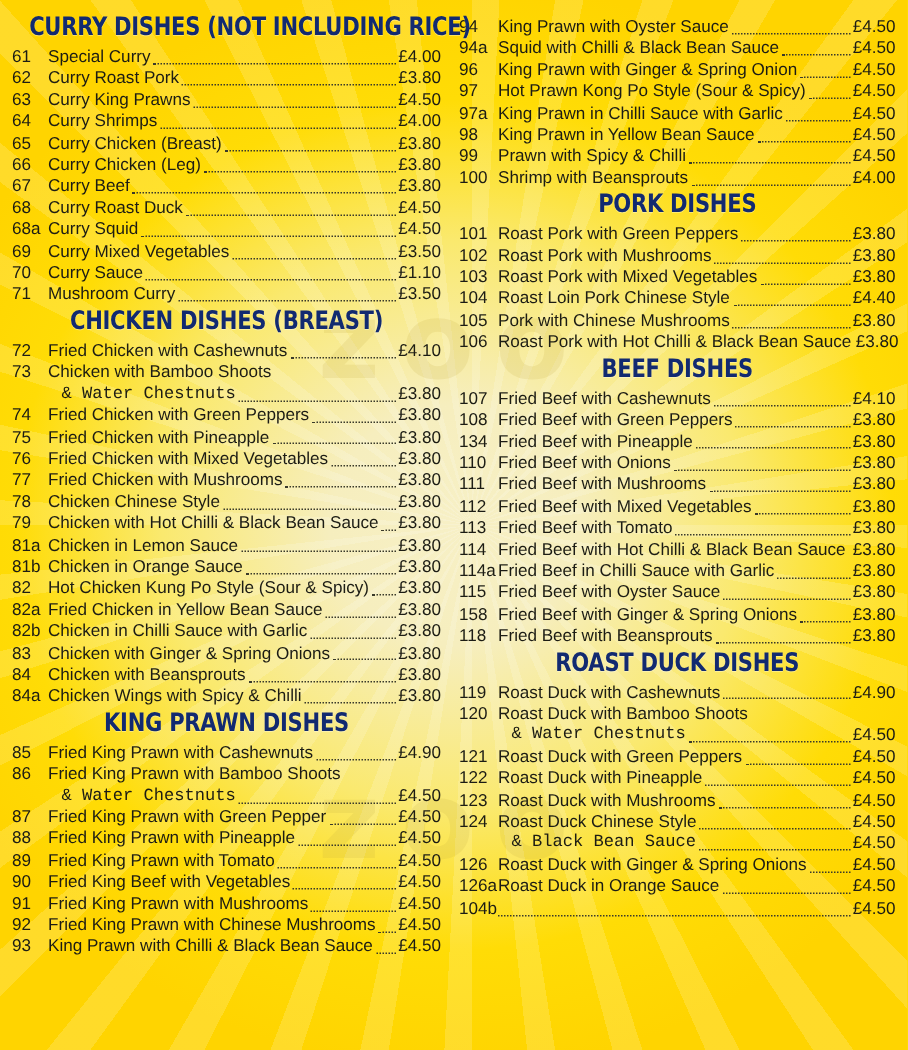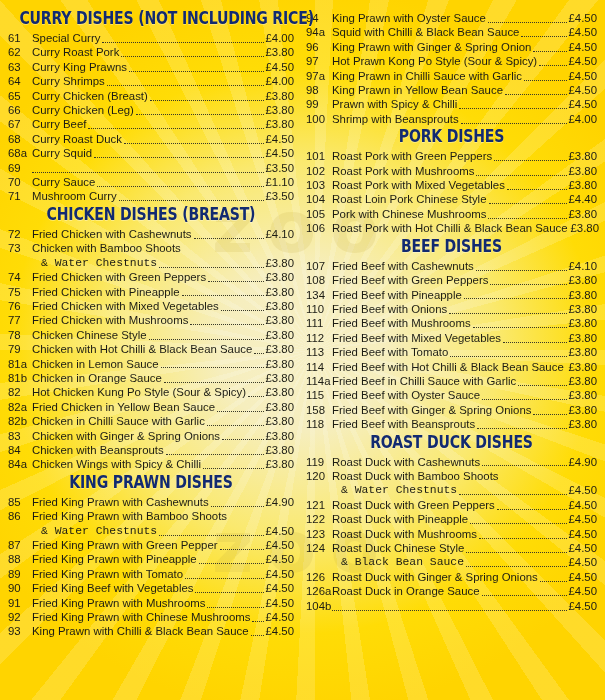--- a/index.html
+++ b/index.html
@@ -146,20 +146,21 @@
           <span class="price">£4.50</span>
         </li>
         <li class="item">
           <span class="num">68a</span>
           <span class="name">Curry Squid</span>
           <span class="dots"></span>
           <span class="price">£4.50</span>
         </li>
         <li class="item">
           <span class="num">69</span>
+          <span class="name">Curry Mixed Vegetables</span>
           <span class="dots"></span>
           <span class="price">£3.50</span>
         </li>
         <li class="item">
           <span class="num">70</span>
           <span class="name">Curry Sauce</span>
           <span class="dots"></span>
           <span class="price">£1.10</span>
         </li>
         <li class="item">

